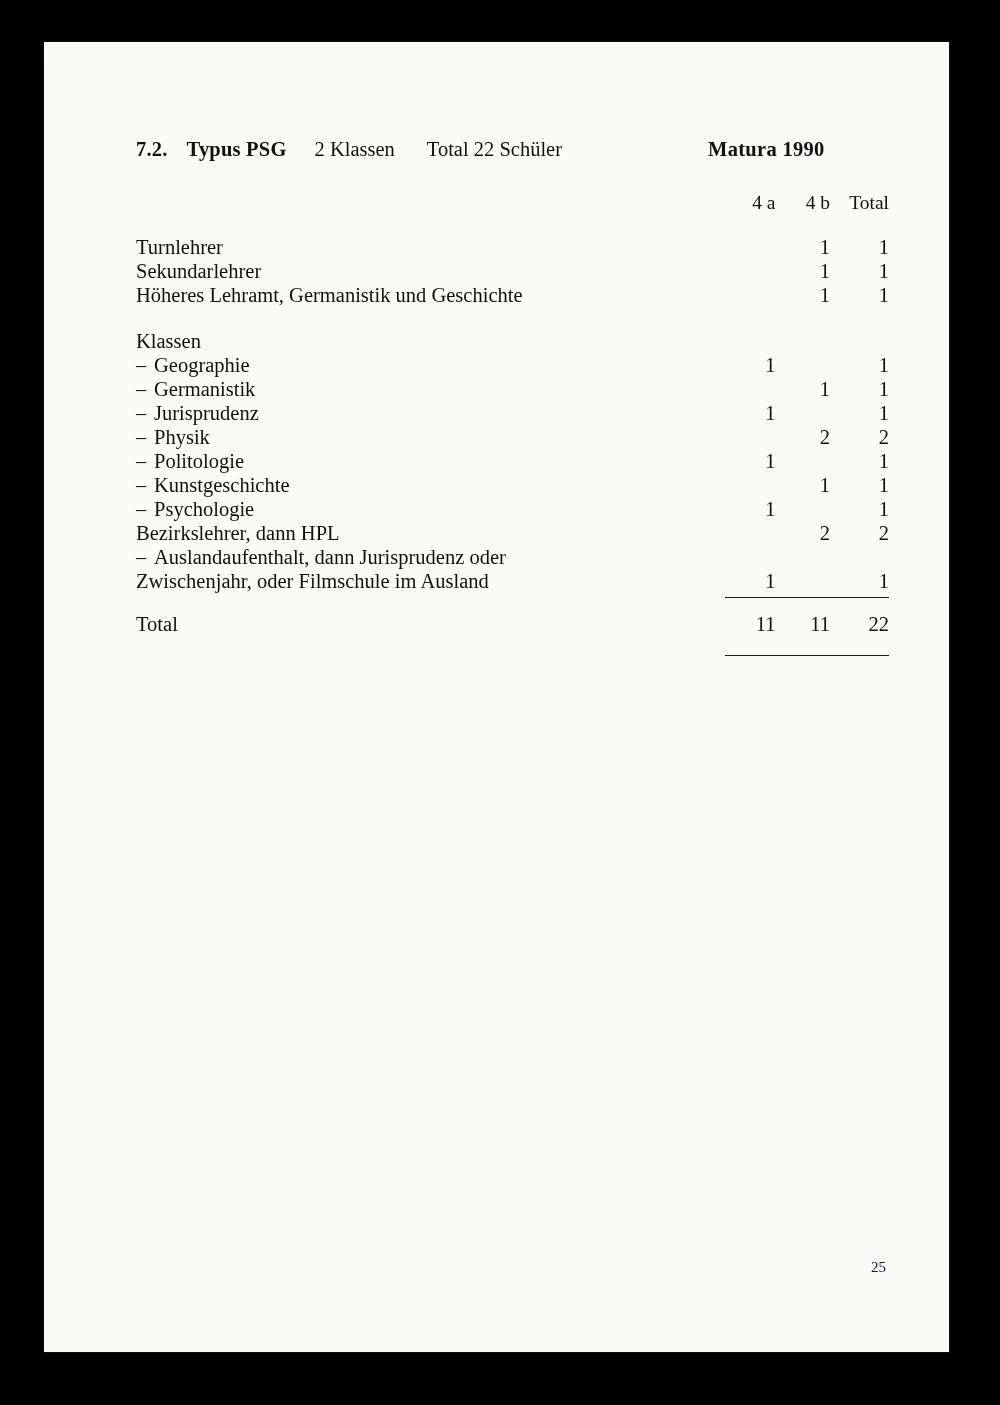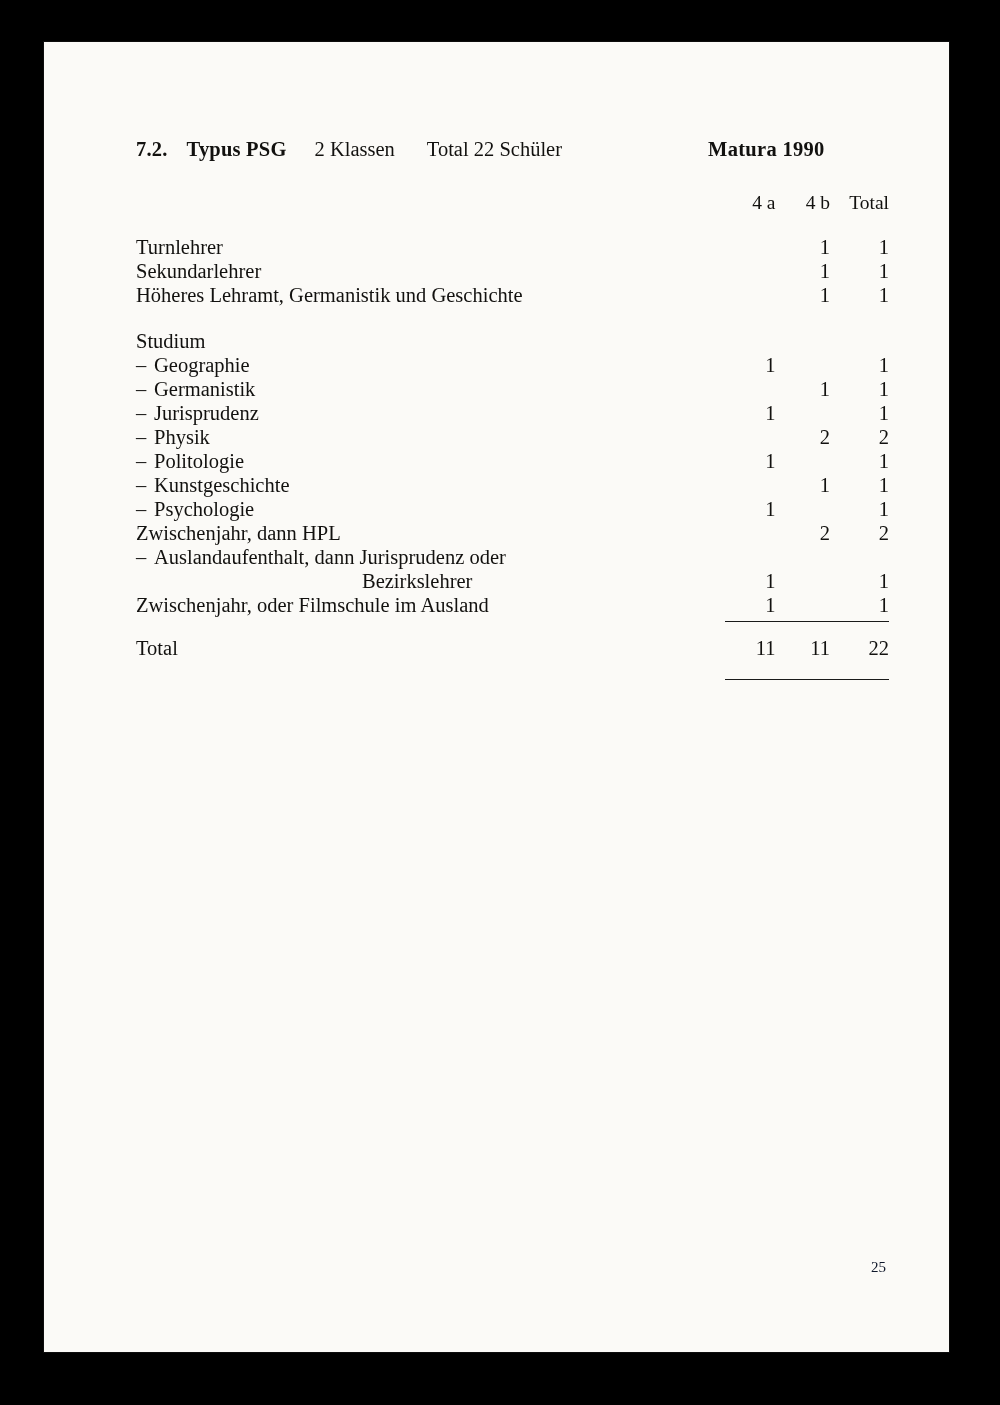--- a/index.html
+++ b/index.html
@@ -176,21 +176,21 @@
         </tr>
 
         <tr class="spacer">
           <td></td>
             <td></td>
             <td></td>
             <td></td>
         </tr>
 
         <tr>
-          <td class="lbl"><span>Studium</span></td>
+          <td class="lbl"><span>Klassen</span></td>
           <td class="c"></td>
           <td class="c2"></td>
           <td class="c3"></td>
         </tr>
         <tr>
           <td class="lbl"><span class="dash">–</span><span>Geographie</span></td>
           <td class="c">1</td>
           <td class="c2"></td>
           <td class="c3">1</td>
         </tr>
@@ -224,36 +224,30 @@
           <td class="c2">1</td>
           <td class="c3">1</td>
         </tr>
         <tr>
           <td class="lbl"><span class="dash">–</span><span>Psychologie</span></td>
           <td class="c">1</td>
           <td class="c2"></td>
           <td class="c3">1</td>
         </tr>
         <tr>
-          <td class="lbl"><span>Zwischenjahr, dann HPL</span></td>
+          <td class="lbl"><span>Bezirkslehrer, dann HPL</span></td>
           <td class="c"></td>
           <td class="c2">2</td>
           <td class="c3">2</td>
         </tr>
         <tr>
           <td class="lbl"><span class="dash">–</span><span>Auslandaufenthalt, dann Jurisprudenz oder</span></td>
           <td class="c"></td>
           <td class="c2"></td>
           <td class="c3"></td>
-        </tr>
-        <tr>
-          <td class="lbl"><span class="indent-deep"></span><span>Bezirkslehrer</span></td>
-          <td class="c">1</td>
-          <td class="c2"></td>
-          <td class="c3">1</td>
         </tr>
         <tr class="ruled">
           <td class="lbl"><span>Zwischenjahr, oder Filmschule im Ausland</span></td>
           <td class="c">1</td>
           <td class="c2"></td>
           <td class="c3">1</td>
         </tr>
 
         <tr class="totalrow">
           <td class="lbl">Total</td>

